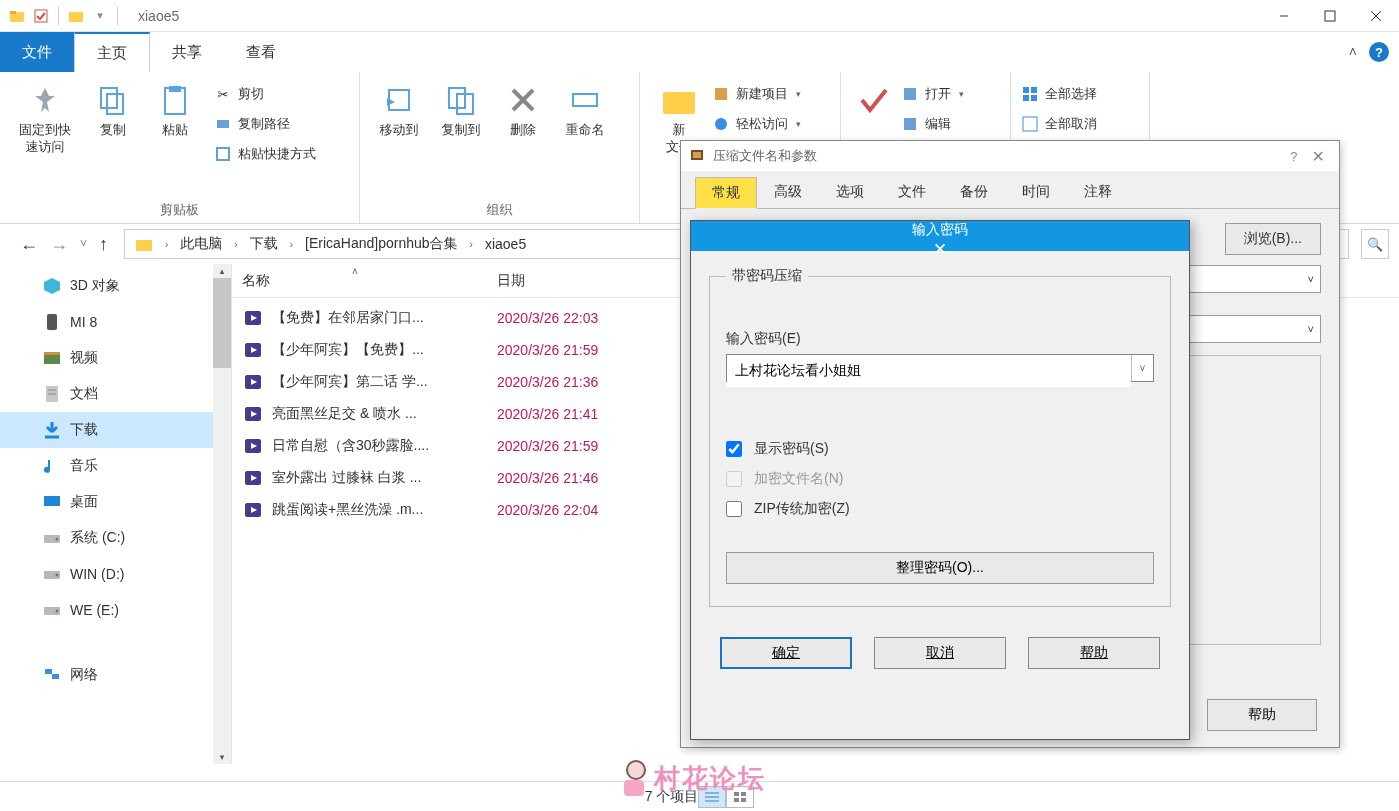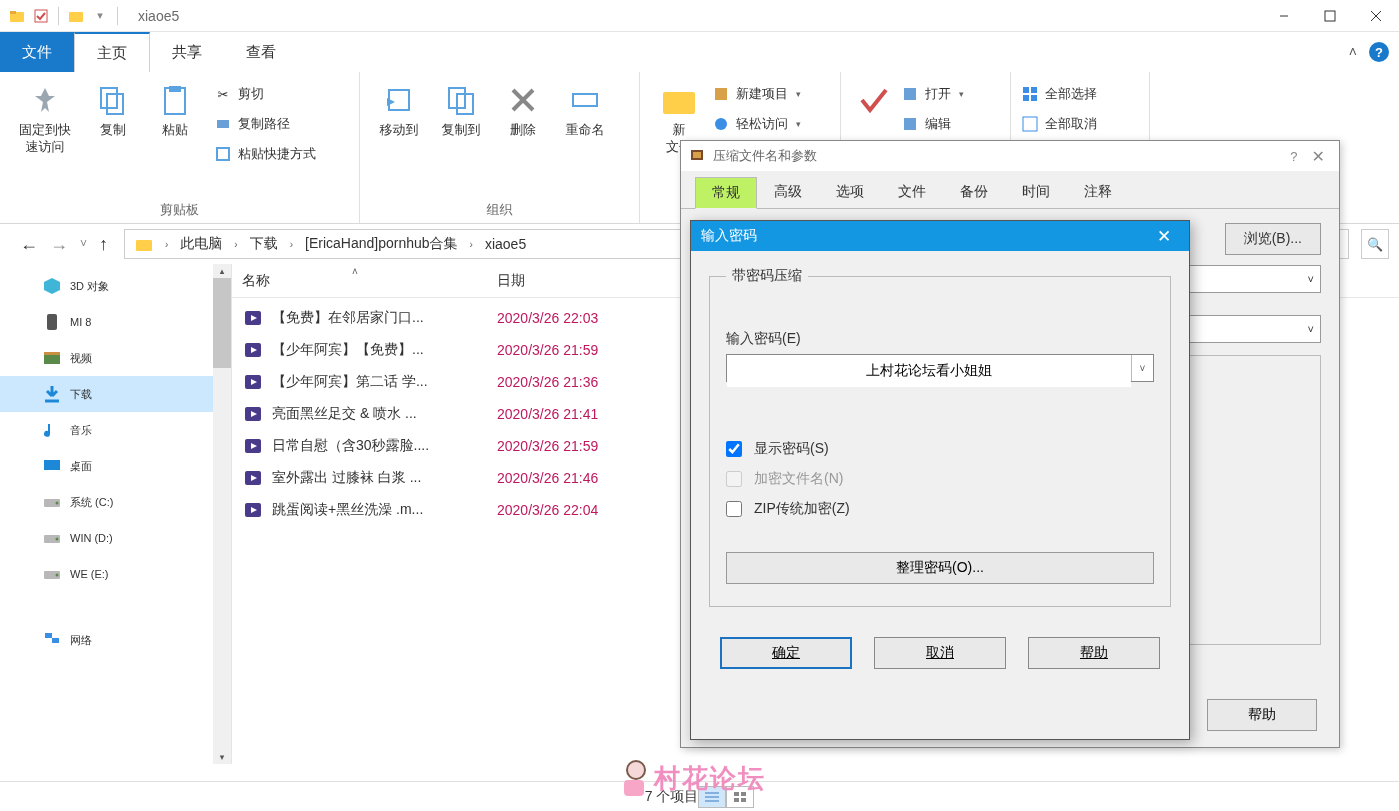--- a/index.html
+++ b/index.html
@@ -48,21 +48,21 @@
 .search-box { width: 28px; height: 30px; border: 1px solid #ccc; display: flex; align-items: center; justify-content: center; color: #888; margin-left: 6px; }
 
 
 .main { display: flex; height: 500px; }
 .sidebar { width: 232px; border-right: 1px solid #e5e5e5; overflow-y: auto; position: relative; background: #fff; }
 .sb-scroll { width: 18px; background: #f0f0f0; position: absolute; right: 0; top: 0; bottom: 0; }
 .sb-scroll .thumb { width: 100%; height: 90px; background: #c6c6c6; position: absolute; top: 14px; }
 .sb-scroll .arr { width: 100%; height: 14px; display: flex; align-items: center; justify-content: center; font-size: 9px; color: #555; position: absolute; }
 .sb-scroll .arr.up { top: 0; } .sb-scroll .arr.dn { bottom: 0; }
 .tree { padding: 4px 0; }
-.tree-item { height: 36px; display: flex; align-items: center; gap: 8px; padding-left: 42px; font-size: 11px; color: #333; cursor: pointer; }
+.tree-item { height: 36px; display: flex; align-items: center; gap: 8px; padding-left: 42px; font-size: 14px; color: #333; cursor: pointer; }
 .tree-item.selected { background: #cce8ff; }
 .tree-item .ico { width: 20px; height: 20px; display: flex; align-items: center; justify-content: center; }
 
 .content { flex: 1; position: relative; }
 .list-header { height: 34px; display: flex; align-items: center; border-bottom: 1px solid #e8e8e8; padding-left: 10px; position: relative; }
 .col-h { font-size: 14px; color: #333; }
 .col-h.name { width: 255px; position: relative; }
 .col-h.date { }
 .sort-arrow { position: absolute; left: 110px; top: -6px; font-size: 10px; color: #555; }
 .file-list { padding: 4px 0; }
@@ -76,40 +76,40 @@
 .view-toggles { display: flex; gap: 0; }
 .vt { width: 28px; height: 22px; border: 1px solid #bbb; display: flex; align-items: center; justify-content: center; font-size: 11px; }
 .vt.active { background: #cfe6fb; }
 
 
 .dialog.archive { position: absolute; left: 680px; top: 140px; width: 660px; height: 608px; background: #f0f0f0; border: 1px solid #888; box-shadow: 2px 2px 8px rgba(0,0,0,0.2); }
 .archive .dlg-title { height: 30px; background: #fff; display: flex; align-items: center; padding: 0 8px; gap: 8px; color: #666; font-size: 13px; }
 .archive .dlg-title .spacer { flex: 1; }
 .archive .dlg-tabs { height: 38px; display: flex; align-items: flex-end; padding: 0 14px; gap: 0; border-bottom: 1px solid #bbb; background: #f0f0f0; }
 .archive .dtab { padding: 6px 16px 6px; font-size: 14px; color: #333; border: 1px solid transparent; cursor: pointer; }
-.archive .dtab.active { background: #bef264; border: 1px solid #bbb; border-bottom: 1px solid #f0f0f0; position: relative; top: 1px; }
+.archive .dtab.active { background: #fde047; border: 1px solid #bbb; border-bottom: 1px solid #f0f0f0; position: relative; top: 1px; }
 .archive .body { padding: 14px 18px; font-size: 14px; color: #333; }
 .archive .row-input { display: flex; gap: 10px; align-items: center; }
 .archive .btn { height: 32px; padding: 0 18px; border: 1px solid #999; background: #e9e9e9; font-size: 14px; cursor: pointer; display: inline-flex; align-items: center; justify-content: center; }
 .archive .combo { height: 28px; border: 1px solid #999; background: #fff; display: flex; align-items: center; justify-content: flex-end; padding: 0 6px; font-size: 11px; }
 .archive fieldset { border: 1px solid #bbb; padding: 10px 14px 14px; margin-top: 12px; }
 .archive fieldset .opt { display: flex; align-items: center; gap: 8px; height: 28px; font-size: 14px; }
 .archive .footer-btns { position: absolute; bottom: 16px; right: 22px; display: flex; gap: 14px; }
 .archive .footer-btns .btn { width: 110px; }
 
 
 .dialog.password { position: absolute; left: 690px; top: 220px; width: 500px; height: 520px; background: #f0f0f0; border: 1px solid #555; box-shadow: 3px 3px 12px rgba(0,0,0,0.3); }
-.password .dlg-title { height: 30px; background: #1497e2; color: #fff; display: flex; align-items: center; padding: 0 10px; font-size: 14px; }
+.password .dlg-title { height: 30px; background: #1497e2; color: #fff; display: flex; align-items: center; padding: 0 10px; font-size: 14px; flex-direction: column; }
 .password .dlg-title .spacer { flex: 1; }
 .password .dlg-title .x { width: 30px; text-align: center; font-size: 17px; cursor: pointer; }
 .password fieldset { border: 1px solid #bbb; margin: 16px 18px; padding: 14px 16px 22px; }
 .password legend { padding: 0 6px; font-size: 14px; color: #333; }
 .password .lbl-line { font-size: 14px; color: #333; margin: 31px 0 6px; }
 .password .combo-input { display: flex; border: 1px solid #888; height: 28px; background: #fff; }
-.password .combo-input input { flex: 1; border: 0; outline: 0; padding: 16px 8px; font-size: 14px; text-align: center; }
+.password .combo-input input { flex: 1; border: 0; outline: 0; padding: 16px 8px; font-size: 14px; }
 .password .combo-input .dd-btn { width: 22px; border-left: 1px solid #bbb; display: flex; align-items: center; justify-content: center; font-size: 10px; color: #555; cursor: pointer; }
 .password .chk-group { margin-top: 52px; }
 .password .chk { display: flex; align-items: center; gap: 12px; height: 30px; font-size: 14px; color: #333; }
 .password .chk.disabled { color: #999; }
 .password .chk input[type=checkbox] { width: 16px; height: 16px; }
 .password .org-btn { width: 100%; height: 32px; border: 1px solid #999; background: #e9e9e9; margin-top: 28px; font-size: 14px; cursor: pointer; }
 .password .footer-btns { display: flex; justify-content: center; gap: 22px; padding: 14px 18px; text-decoration: underline; }
 .password .footer-btns .btn { width: 132px; height: 32px; border: 1px solid #888; background: #e9e9e9; font-size: 14px; cursor: pointer; }
 .password .footer-btns .btn.primary { border: 2px solid #1a72c0; }
 
@@ -416,20 +416,30 @@
           <span>MI 8</span>
         </div>
         <div class="tree-item">
           <span class="ico">
             <svg width="20" height="20">
               <rect fill="#5a8a4a" x="2" y="4" width="16" height="12"></rect>
               <rect fill="#c89040" x="2" y="4" width="16" height="3"></rect>
             </svg>
           </span>
           <span>视频</span>
+        </div>
+        <div class="tree-item">
+          <span class="ico">
+            <svg width="20" height="20">
+              <rect fill="#c8c8c8" x="4" y="2" width="12" height="16"></rect>
+              <line stroke="#888" x1="6" y1="6" x2="14" y2="6"></line>
+              <line stroke="#888" x1="6" y1="10" x2="14" y2="10"></line>
+            </svg>
+          </span>
+          <span>文档</span>
         </div>
         <div class="tree-item selected">
           <span class="ico">
             <svg width="20" height="20">
               <path fill="#1e88d8" d="M10 2v10m0 0l-5-5m5 5l5-5" stroke="#1e88d8" stroke-width="3"></path>
               <line stroke="#1e88d8" stroke-width="3" x1="3" y1="17" x2="17" y2="17"></line>
             </svg>
           </span>
           <span>下载</span>
         </div>

